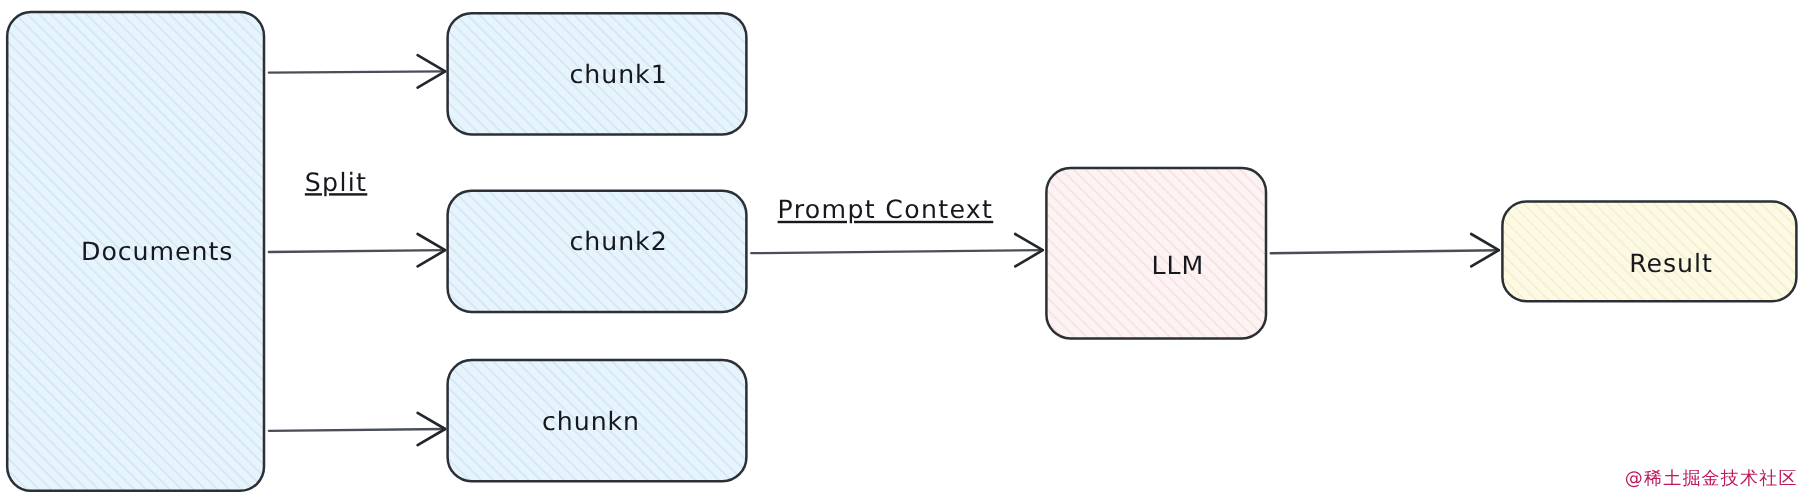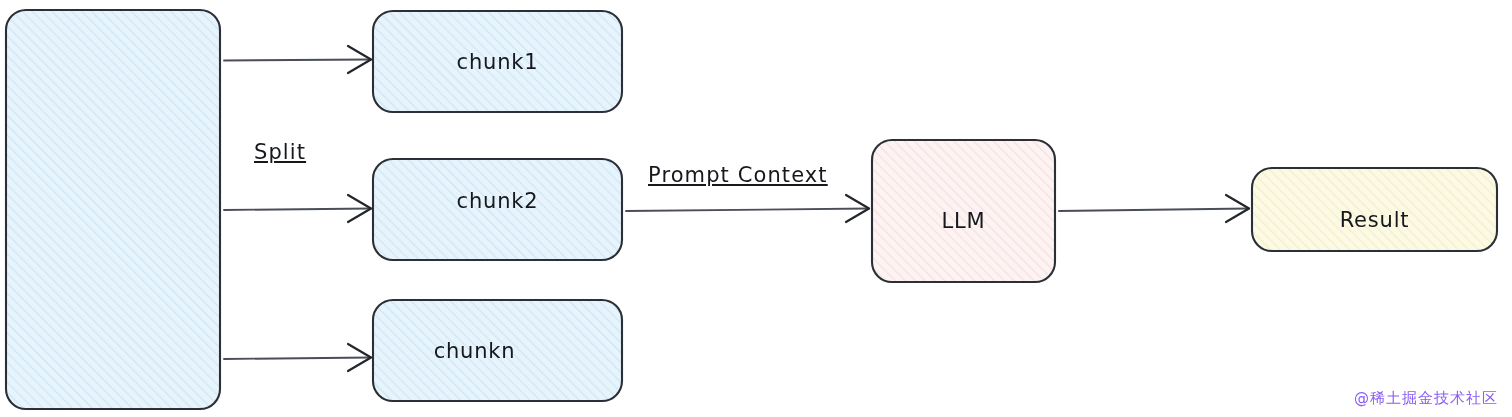--- a/index.html
+++ b/index.html
@@ -28,36 +28,37 @@
     position: absolute;
     display: flex;
     align-items: center;
     justify-content: center;
     color: #16181d;
     font-family: "DejaVu Sans", sans-serif;
     font-size: 21px;
     letter-spacing: 0.8px;
     white-space: nowrap;
     pointer-events: none;
+    padding-left: 18px;
   }
   .edge-label {
     position: absolute;
     color: #16181d;
     font-family: "DejaVu Sans", sans-serif;
     font-size: 21px;
     letter-spacing: 1.1px;
     white-space: nowrap;
     pointer-events: none;
     text-decoration: underline;
   }
   .watermark {
     position: absolute;
     right: 14px;
     bottom: 9px;
-    color: #8b5cf6;
+    color: #be185d;
     font-family: "DejaVu Sans", sans-serif;
     font-size: 15px;
     letter-spacing: 1px;
     white-space: nowrap;
   }
 </style>
 </head>
 <body>
 
 <div id="canvas">
@@ -121,20 +122,21 @@
       <path d="M626,211 L869,208.5" fill="none" stroke="#4a4f57" stroke-width="1.9" stroke-linecap="round"></path>
       <path d="M846,195 L869,208.5 L846,222" fill="none" stroke="#23262c" stroke-width="2.2" stroke-linecap="round" stroke-linejoin="round"></path>
     </g>
 
     <g>
       <path d="M1059,211 L1249,208.5" fill="none" stroke="#4a4f57" stroke-width="2.1" stroke-linecap="round"></path>
       <path d="M1226,195 L1249,208.5 L1226,222" fill="none" stroke="#23262c" stroke-width="2.2" stroke-linecap="round" stroke-linejoin="round"></path>
     </g>
   </svg>
 
+  <div class="node-label" style="left:6px; top:10px; width:214px; height:399px;">Documents</div>
 
   <div class="node-label" style="left:373px; top:11px; width:249px; height:101px;">chunk1</div>
 
   <div class="node-label" style="left:373px; top:159px; width:249px; height:83px;">chunk2</div>
 
   <div class="node-label" style="left:373px; top:300px; width:203px; height:101px;">chunkn</div>
 
   <div class="node-label" style="left:872px; top:140px; width:183px; height:162px;">LLM</div>
 
   <div class="node-label" style="left:1252px; top:184px; width:245px; height:72px;">Result</div>

